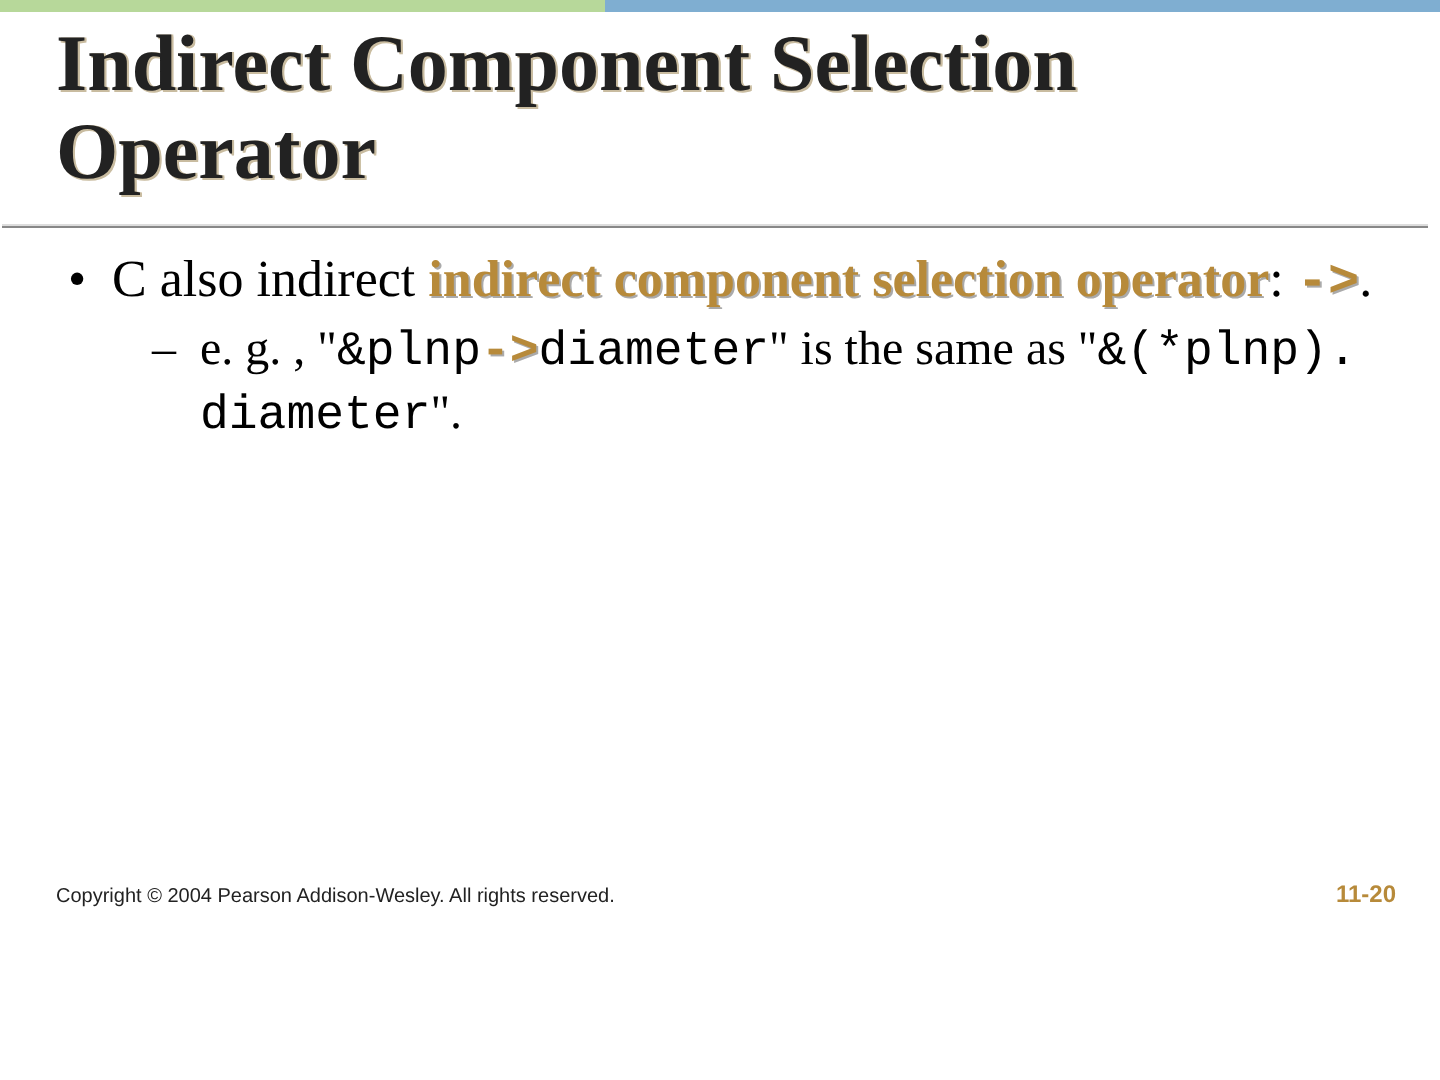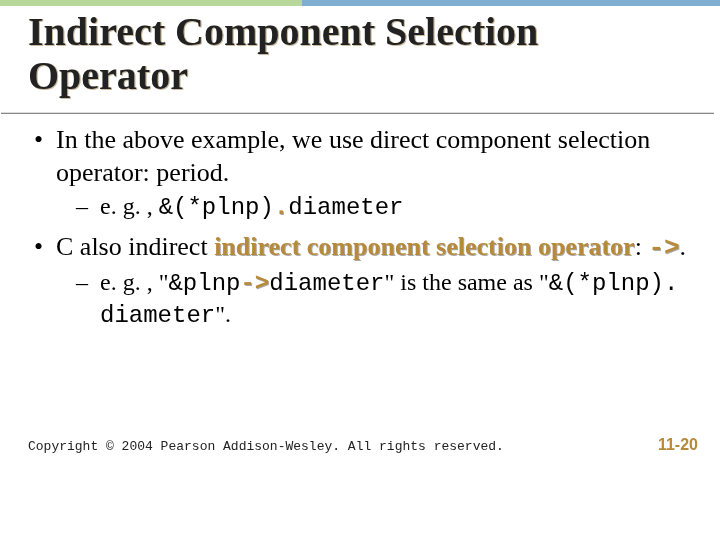--- a/index.html
+++ b/index.html
@@ -101,54 +101,46 @@
   .hl-mono {
     font-family: "Courier New", Courier, monospace;
     color: #b78a3a;
     text-shadow: 1px 1px 0 #aaa;
     font-weight: bold;
   }
   .footer-left {
     position: absolute;
     left: 28px;
     bottom: 18px;
-    font-family: Liberation Mono, monospace;
-    font-size: 13px;
+    font-family: Liberation Sans, sans-serif;
+    font-size: 10px;
     color: #222;
   }
   .footer-right {
     position: absolute;
     right: 22px;
     bottom: 18px;
     font-family: Arial, sans-serif;
-    font-size: 16px;
+    font-size: 12px;
     font-weight: bold;
     color: #b78a3a;
   }
 </style>
 </head>
 <body>
 
 <div class="slide">
   <div class="top-stripe"></div>
 
   <div class="title">Indirect Component Selection Operator</div>
   <div class="underline"></div>
 
   <div class="body">
     <ul class="level1">
       <li>
-        <span>In the above example, we use direct component selection operator: period.</span>
-        <ul class="level2">
-          <li>
-            <span>e. g. , </span><span class="mono">&amp;(*plnp)</span><span class="hl-mono">.</span><span class="mono">diameter</span>
-          </li>
-        </ul>
-      </li>
-      <li>
         <span>C also indirect </span><span class="hl">indirect component selection operator</span><span>: </span><span class="hl-mono">-&gt;</span><span>.</span>
         <ul class="level2">
           <li>
             <span>e. g. , "</span><span class="mono">&amp;plnp</span><span class="hl-mono">-&gt;</span><span class="mono">diameter</span><span>" is the same as "</span><span class="mono">&amp;(*plnp). diameter</span><span>".</span>
           </li>
         </ul>
       </li>
     </ul>
   </div>
 

